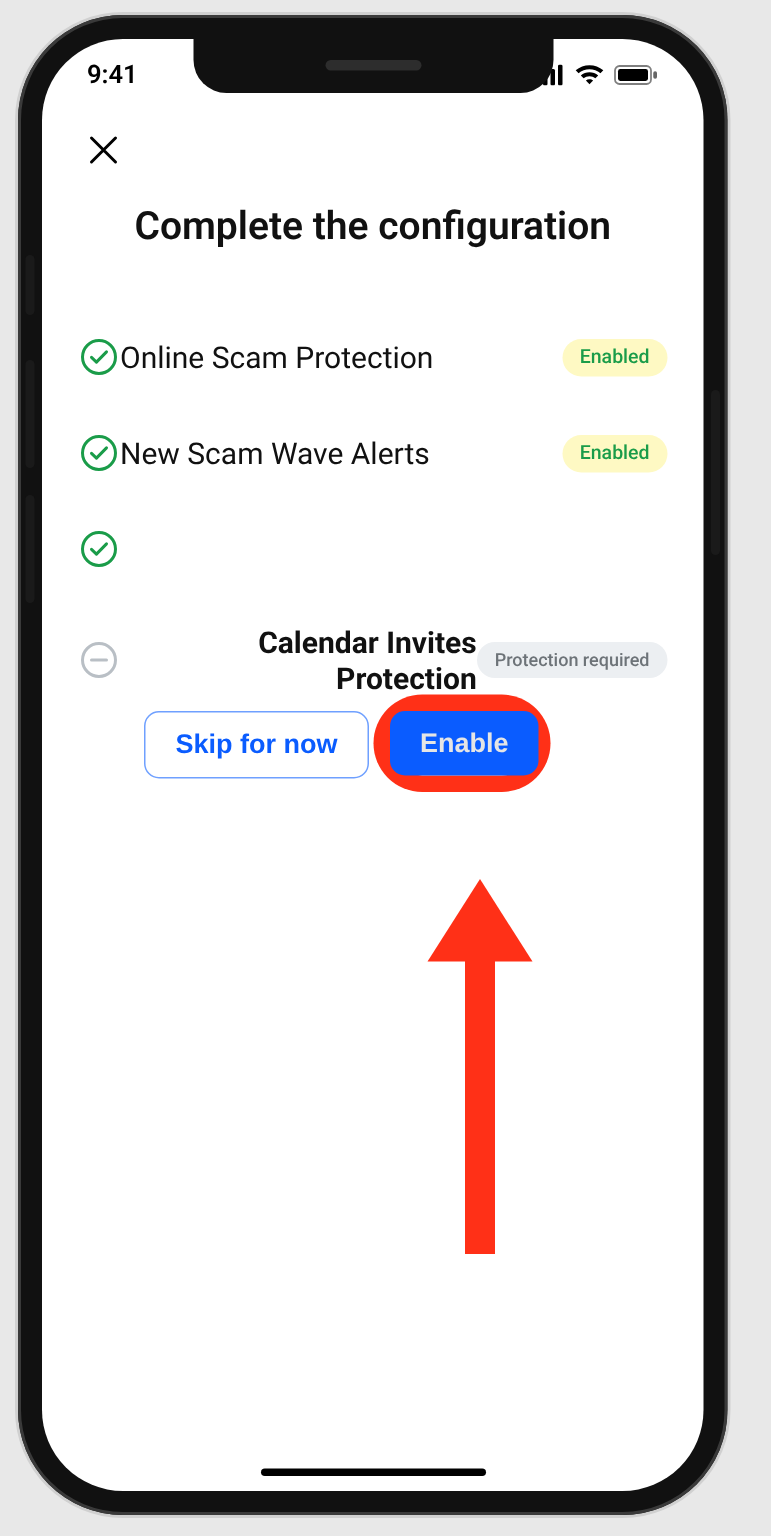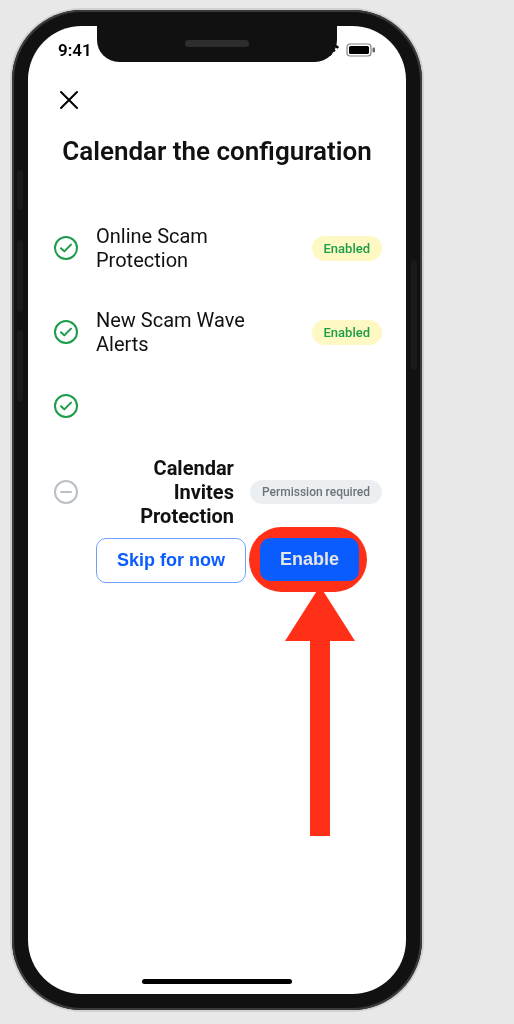--- a/index.html
+++ b/index.html
@@ -3,21 +3,21 @@
 <meta charset="utf-8">
 <style>
   * { box-sizing: border-box; margin: 0; padding: 0; }
   html, body { width: 514px; height: 1024px; background: #e8e8e8; font-family: -apple-system, BlinkMacSystemFont, "Segoe UI", Roboto, Helvetica, Arial, sans-serif; }
   .stage { position: relative; width: 514px; height: 1024px; }
 
   
   .phone {
     position: absolute;
     left: 12px; top: 10px;
-    width: 410px; height: 1000px;
+    width: 473px; height: 1000px;
     border-radius: 70px;
     background: #111;
     box-shadow: 0 0 0 2px #d0d0d0, inset 0 0 0 2px #3a3a3a;
     padding: 16px;
   }
   .screen {
     position: relative;
     width: 100%; height: 100%;
     background: #fff;
     border-radius: 54px;
@@ -70,21 +70,21 @@
     margin-bottom: 18px;
   }
 
   .page-title {
     font-size: 26px; font-weight: 600; color: #111;
     text-align: center;
     margin: 18px 0 40px 0;
   }
 
   .item-row {
-    display: flex; align-items: center; gap: 16px;
+    display: flex; align-items: center; gap: 0;
     padding: 18px 0;
     min-height: 64px;
   }
   .item-icon { flex: 0 0 28px; display:flex; align-items:center; justify-content:center; }
   .item-label { flex: 1 1 auto; font-size: 20px; color: #111; }
   .item-label.bold { font-weight: 700; text-align: right; }
   .badge {
     flex: 0 0 auto;
     font-size: 13px; font-weight: 500;
     padding: 5px 12px;
@@ -180,21 +180,21 @@
       <div class="content">
 
         <button class="close-btn" aria-label="Close">
           <span>
             <svg width="22" height="22" viewBox="0 0 22 22">
               <path d="M3 3 L19 19 M19 3 L3 19" stroke="#000" stroke-width="2" stroke-linecap="round"></path>
             </svg>
           </span>
         </button>
 
-        <h1 class="page-title">Calendar the configuration</h1>
+        <h1 class="page-title">Complete the configuration</h1>
 
         <div class="item-row">
           <span class="item-icon">
             <svg width="26" height="26" viewBox="0 0 26 26">
               <circle cx="13" cy="13" r="11" fill="none" stroke="#1a9c49" stroke-width="2"></circle>
               <path d="M8 13.2 L11.3 16.4 L18 9.6" fill="none" stroke="#1a9c49" stroke-width="2" stroke-linecap="round" stroke-linejoin="round"></path>
             </svg>
           </span>
           <span class="item-label">Online Scam Protection</span>
           <span class="badge badge-enabled">Enabled</span>
@@ -221,21 +221,21 @@
         </div>
 
         <div class="item-row" style="padding-bottom:6px;">
           <span class="item-icon">
             <svg width="26" height="26" viewBox="0 0 26 26">
               <circle cx="13" cy="13" r="11" fill="none" stroke="#b9bfc5" stroke-width="2"></circle>
               <line x1="8" y1="13" x2="18" y2="13" stroke="#b9bfc5" stroke-width="2" stroke-linecap="round"></line>
             </svg>
           </span>
           <span class="item-label bold">Calendar Invites Protection</span>
-          <span class="badge badge-permreq">Permission required</span>
+          <span class="badge badge-permreq">Protection required</span>
         </div>
 
         <div class="actions-row">
           <button class="btn btn-outline">Skip for now</button>
           <div style="position:relative; display:inline-block;">
             <span id="enable-hl" class="enable-highlight" style="left: 0px; top: 0px; width: 96px; height: 43px;"></span>
             <button id="enable-btn" class="btn btn-primary">Enable</button>
           </div>
         </div>
 

